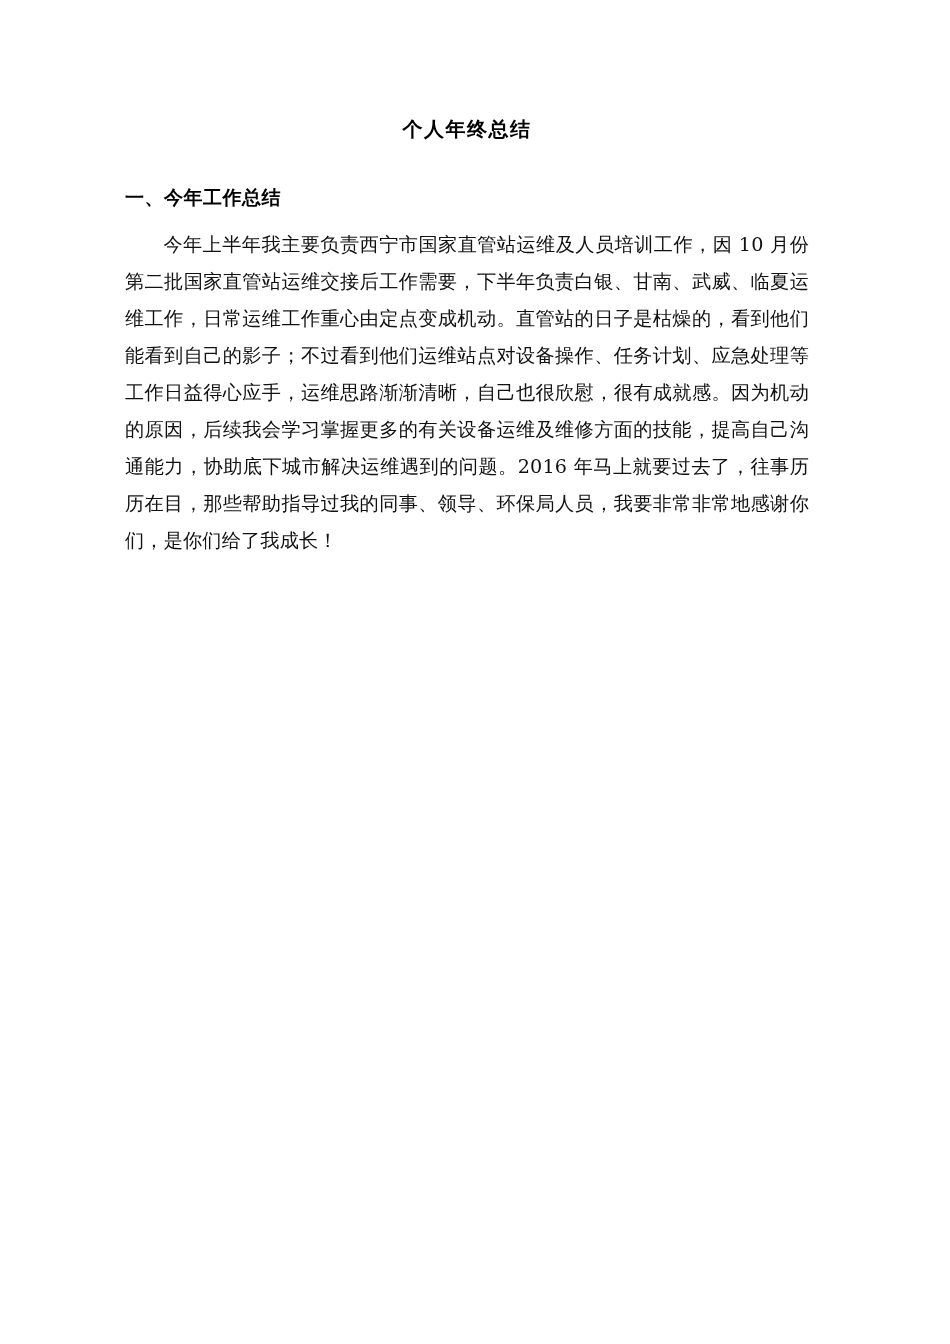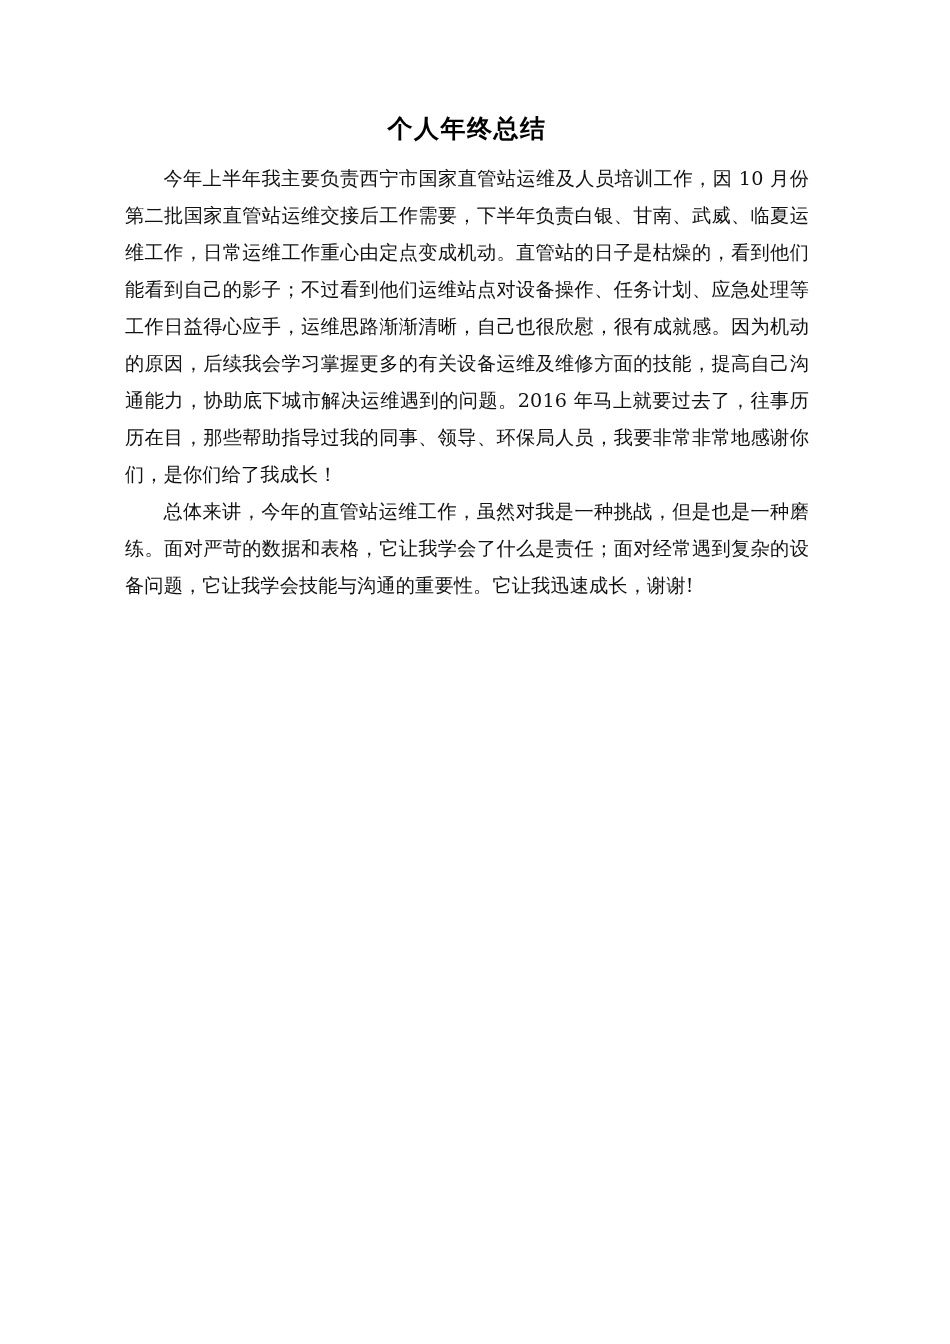--- a/index.html
+++ b/index.html
@@ -25,21 +25,21 @@
   }
   .content {
     position: absolute;
     left: 125px;
     top: 0;
     width: 684px;
   }
   .doc-title {
     font-family: "DejaVu Serif", "Liberation Serif", serif;
     font-weight: bold;
-    font-size: 25px;
+    font-size: 20px;
     line-height: 34px;
     text-align: center;
     letter-spacing: 1.5px;
     margin: 0;
     padding-top: 112px;
     color: #000000;
   }
   .para {
     font-size: 19.2px;
     line-height: 37px;
@@ -78,23 +78,23 @@
 </style>
 </head>
 <body>
 
 <div class="page">
   <div class="content">
 
     <h1 class="doc-title">个人年终总结</h1>
 
 
+    <h2 class="heading heading-1">一、今年工作总结</h2>
 
     <p class="para para-after-heading">今年上半年我主要负责西宁市国家直管站运维及人员培训工作，因 10 月份第二批国家直管站运维交接后工作需要，下半年负责白银、甘南、武威、临夏运维工作，日常运维工作重心由定点变成机动。直管站的日子是枯燥的，看到他们能看到自己的影子；不过看到他们运维站点对设备操作、任务计划、应急处理等工作日益得心应手，运维思路渐渐清晰，自己也很欣慰，很有成就感。因为机动的原因，后续我会学习掌握更多的有关设备运维及维修方面的技能，提高自己沟通能力，协助底下城市解决运维遇到的问题。2016 年马上就要过去了，往事历历在目，那些帮助指导过我的同事、领导、环保局人员，我要非常非常地感谢你们，是你们给了我成长！</p>
 
-    <p class="para">总体来讲，今年的直管站运维工作，虽然对我是一种挑战，但是也是一种磨练。面对严苛的数据和表格，它让我学会了什么是责任；面对经常遇到复杂的设备问题，它让我学会技能与沟通的重要性。它让我迅速成长，谢谢!</p>
 
 
 
     <div class="spacer-bottom"></div>
 
   </div>
 </div>
 
 </body></html>

